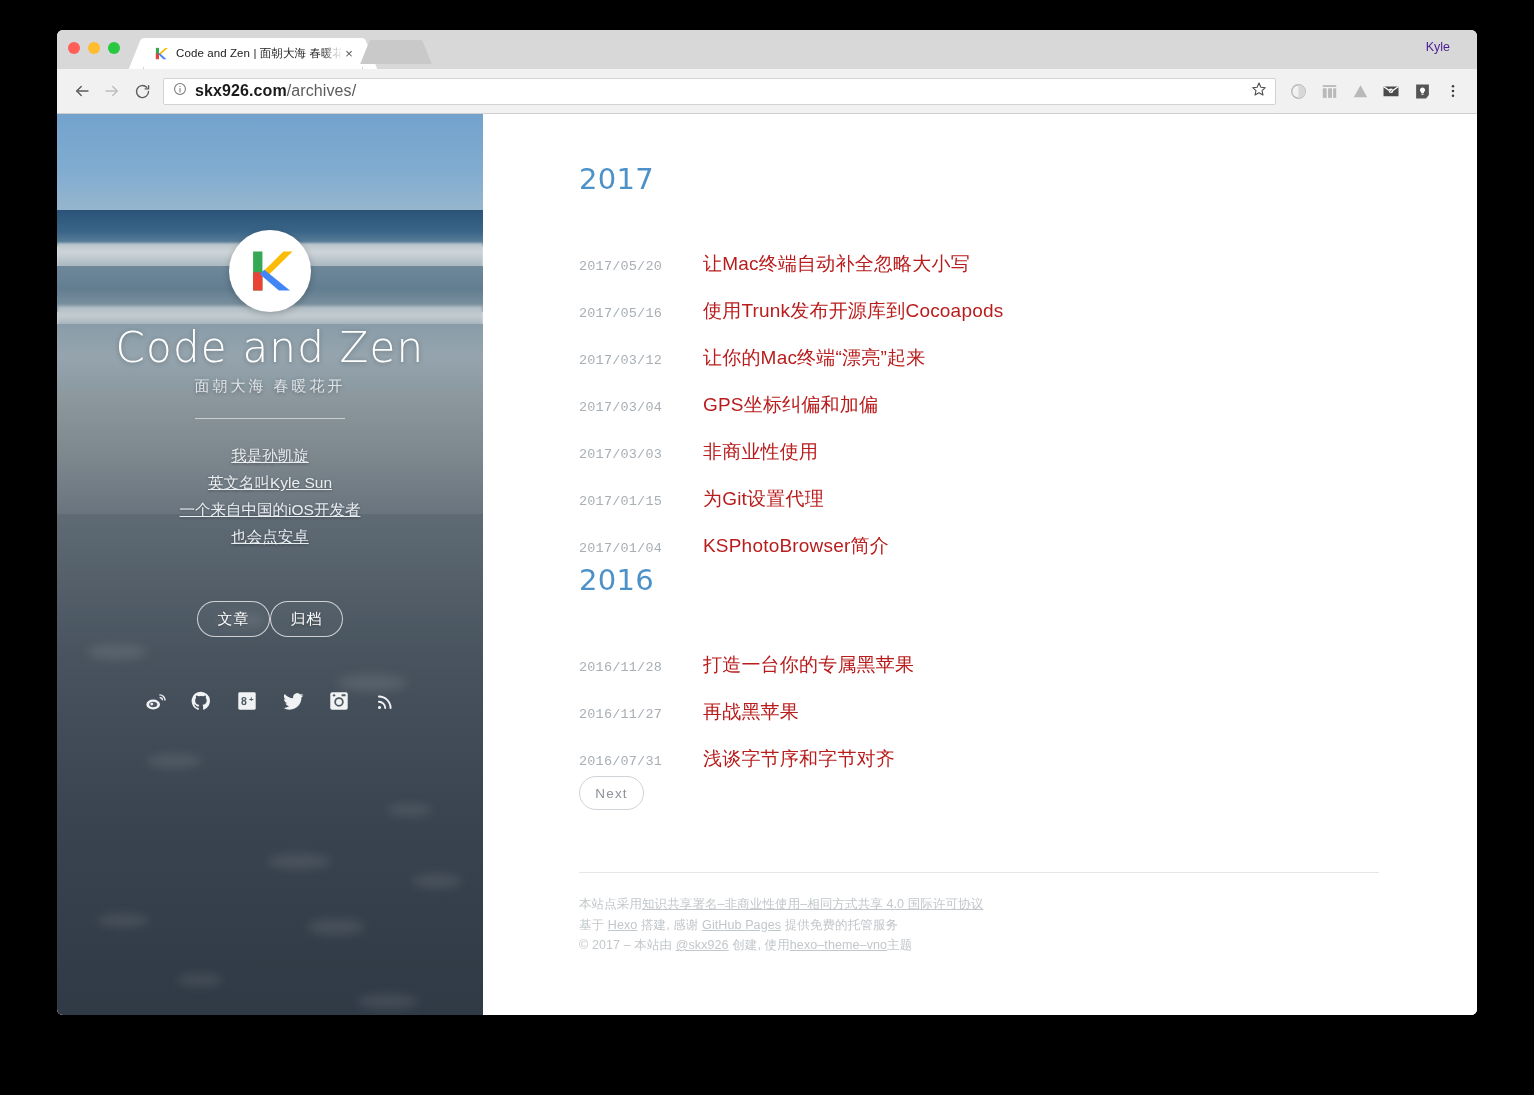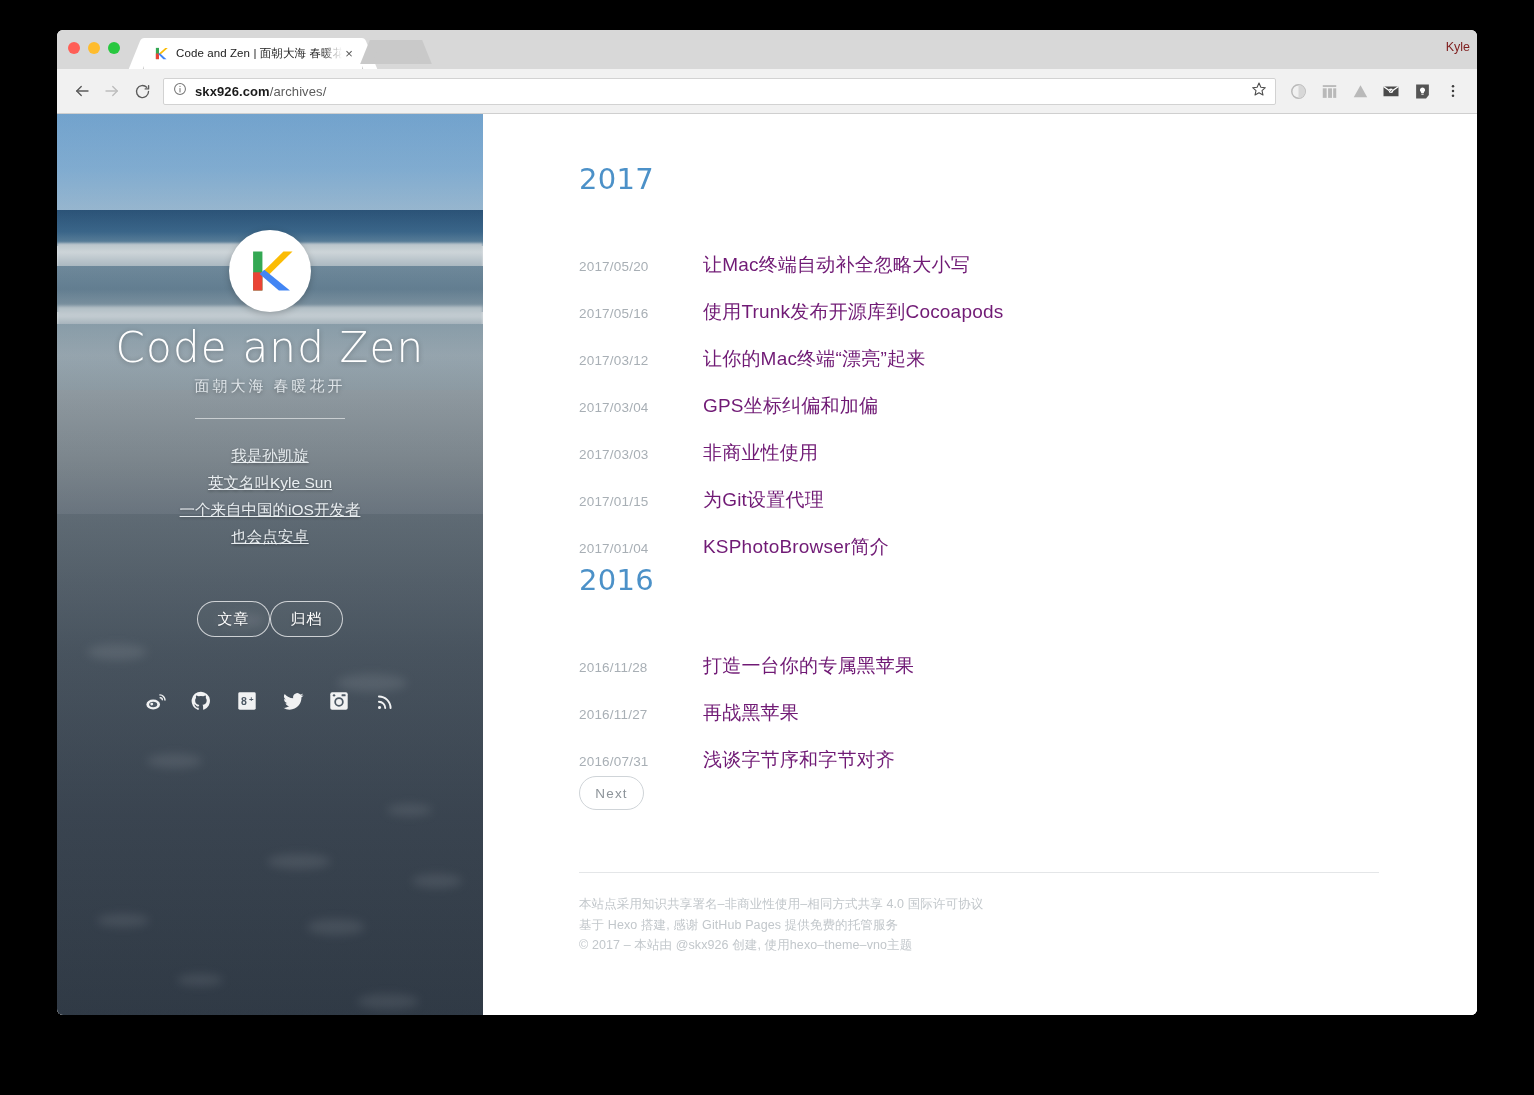--- a/index.html
+++ b/index.html
@@ -80,22 +80,22 @@
   }
   #tab-new::before {
     content:""; position:absolute; left:-7px; bottom:0;
     width: 12px; height: 24px; background:#c9c9c9; transform: skewX(-22deg);
   }
   #tab-new::after {
     content:""; position:absolute; right:-7px; bottom:0;
     width: 12px; height: 24px; background:#c9c9c9; transform: skewX(22deg);
   }
   #profile-name {
-    position: absolute; right: 7px; top: 10px;
-    font-size: 12.5px; color: #7f1d1d;
+    position: absolute; right: 27px; top: 10px;
+    font-size: 12.5px; color: #4c1d95;
   }
 
   
   #toolbar {
     height: 45px; flex: 0 0 45px;
     background: #f1f1f1;
     border-bottom: 1px solid #cfcfcf;
     display: flex; align-items: center;
     padding: 0 10px;
   }
@@ -104,21 +104,21 @@
     display: flex; align-items: center; justify-content: center;
     flex: 0 0 30px;
   }
   #omnibox {
     flex: 1; height: 27px; margin: 0 8px 0 6px;
     background: #fff; border: 1px solid #d2d2d2; border-radius: 2px;
     display: flex; align-items: center; padding: 0 6px 0 9px;
     position: relative;
   }
   #omnibox-url {
-    font-size: 13px; color: #5c5c5c; margin-left: 8px;
+    font-size: 16px; color: #5c5c5c; margin-left: 8px;
     letter-spacing: .1px;
   }
   #omnibox-url b { color: #1a1a1a; font-weight: 700; }
   #bookmark-star { margin-left: auto; padding-right: 2px; }
   #ext-icons { display: flex; align-items: center; gap: 3px; }
   .ext-icon {
     width: 28px; height: 28px;
     display: flex; align-items: center; justify-content: center;
   }
 
@@ -237,44 +237,44 @@
     letter-spacing: .3px; margin: 0 0 16px 0;
     font-family: "DejaVu Sans", sans-serif;
   }
   .archive-list { list-style: none; margin: 0 0 22px 0; padding: 0; }
   .archive-item {
     display: flex; align-items: baseline; height: 47px;
   }
   .archive-date {
     width: 124px; flex: 0 0 124px;
     font-size: 13.5px; color: #a8afb5; letter-spacing: .2px;
-    font-family: Liberation Sans, sans-serif;
+    font-family: Liberation Mono, monospace;
     margin-top: 47px;
   }
   .archive-title {
-    font-size: 19px; color: #701a75; letter-spacing: .2px;
+    font-size: 19px; color: #b91c1c; letter-spacing: .2px;
   }
   #next-button {
     margin-top: 10px;
     width: 65px; height: 34px;
     border: 1px solid #cfd4d8; border-radius: 17px;
     display: flex; align-items: center; justify-content: center;
     font-size: 13.5px; color: #8d949a; letter-spacing: 1.2px;
     background: #fff;
   }
   #footer-divider {
     margin-top: 62px; width: 800px; height: 1px; background: #e4e6e8;
   }
   #footer { margin-top: 21px; }
   #footer div {
     font-size: 12.5px; color: #c2c7cb; line-height: 20.5px;
     letter-spacing: .1px;
   }
   #footer a, #footer .lnk {
-    color: #c2c7cb; 
+    color: #c2c7cb; text-decoration: underline;
   }
 </style>
 </head>
 <body>
 
 <div id="browser-window">
 
   <div id="tab-strip">
     <div id="traffic-lights">
       <span class="light red"></span>

